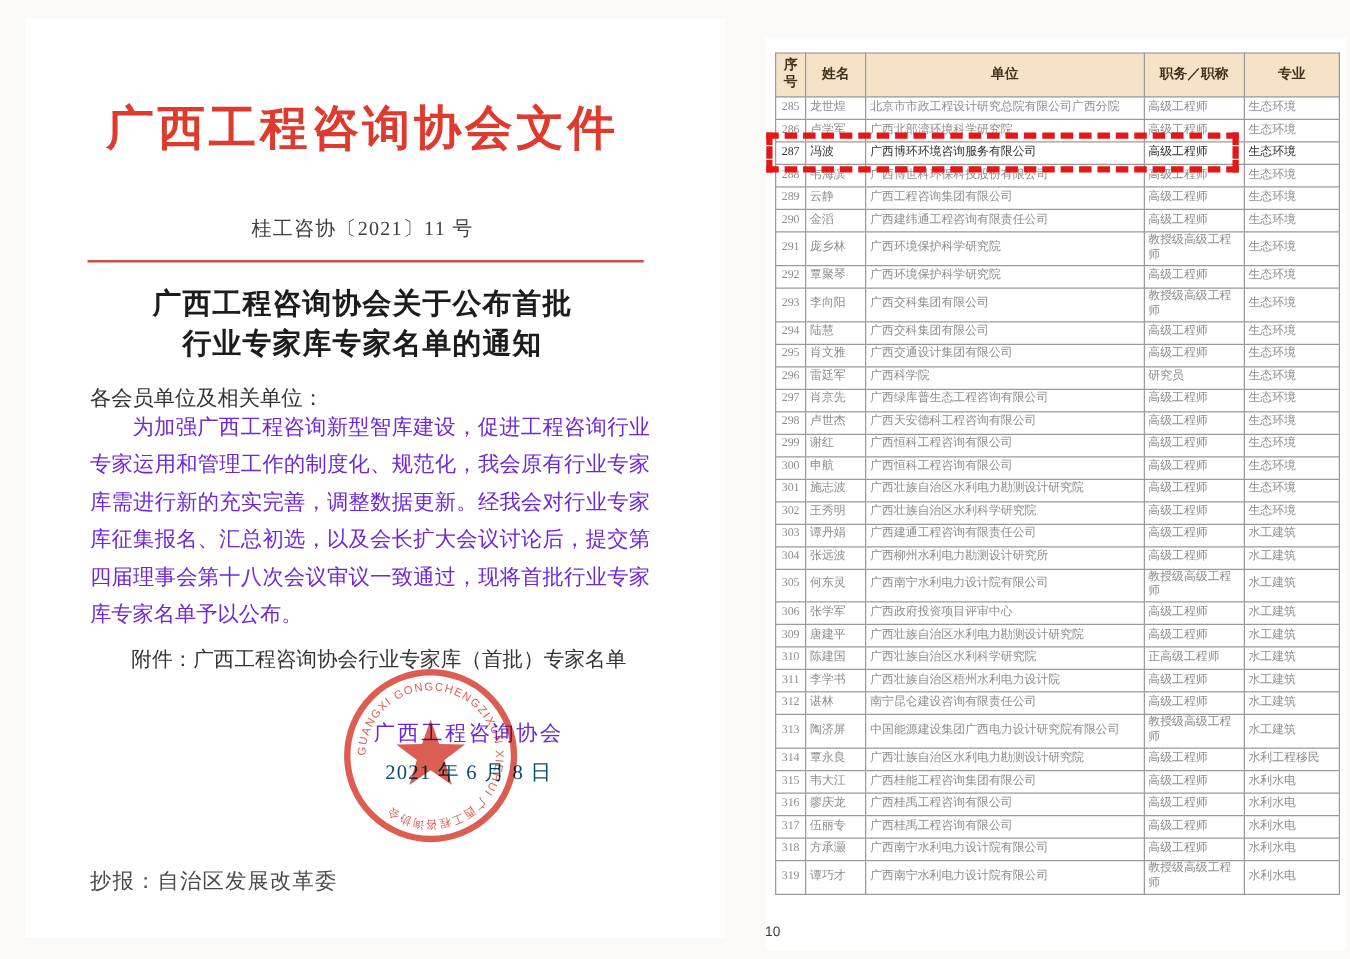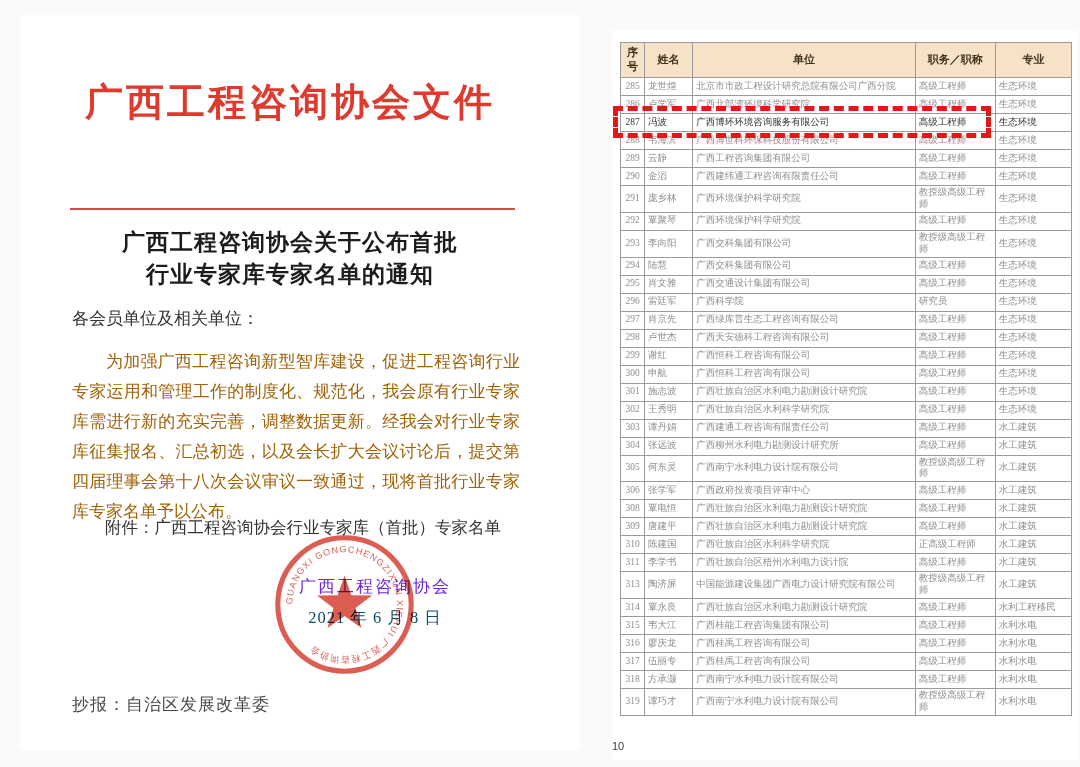--- a/index.html
+++ b/index.html
@@ -17,22 +17,22 @@
     font-family:Liberation Sans, sans-serif;
   }
   .doc-number{position:absolute;left:35px;top:158px;width:470px;text-align:center;
     font-size:16px;color:#3d3d3d;letter-spacing:1px;}
   .red-rule{position:absolute;left:50px;top:193px;width:445px;height:2px;background:#cc5044;}
   .doc-title{position:absolute;left:35px;width:470px;text-align:center;
     font-size:23px;font-weight:bold;color:#1c1c1c;letter-spacing:1px;}
   #title1{top:212px;} #title2{top:244px;}
   .salutation{position:absolute;left:52px;top:292px;font-size:17px;color:#333;}
   .body-par{
-    position:absolute;left:52px;top:332px;width:448px;margin:0;
-    font-size:17px;line-height:30px;color:#a16207;text-indent:2em;text-align:justify;
+    position:absolute;left:52px;top:312px;width:448px;margin:0;
+    font-size:17px;line-height:30px;color:#6d28d9;text-indent:2em;text-align:justify;
   }
   .attachment{position:absolute;left:52px;top:502px;width:460px;font-size:16.5px;color:#333;text-indent:2em;}
   .sig-org{position:absolute;left:240px;top:560px;width:230px;text-align:center;font-size:17px;color:#6d28d9;letter-spacing:2px;}
   .sig-date{position:absolute;left:240px;top:592px;width:230px;text-align:center;font-size:16.5px;color:#0c4a6e;letter-spacing:1px;}
   .seal{position:absolute;left:252px;top:517px;width:145px;height:145px;opacity:.82;mix-blend-mode:multiply;pointer-events:none;}
   .copy-to{position:absolute;left:52px;top:678px;font-size:17px;color:#4a4a4a;letter-spacing:1px;}
   
   #right-page{left:612px;top:30px;width:465px;height:730px;}
   .table-wrap{position:relative;margin:12px 0 0 8px;width:364px;}
   table.experts{border-collapse:collapse;width:452px;table-layout:fixed;
@@ -57,20 +57,21 @@
     pointer-events:none;z-index:5;
   }
   .page-num{position:absolute;left:0;bottom:8px;width:100%;
     font-size:11px;color:#3c3c3c;font-family:"Liberation Sans",sans-serif;}
 </style>
 </head>
 <body>
 
 <div class="page" id="left-page">
   <div class="org-header">广西工程咨询协会文件</div>
+  <div class="doc-number">桂工咨协〔2021〕11 号</div>
   <div class="red-rule"></div>
   <div class="doc-title" id="title1">广西工程咨询协会关于公布首批</div>
   <div class="doc-title" id="title2">行业专家库专家名单的通知</div>
   <div class="salutation">各会员单位及相关单位：</div>
   <p class="body-par">为加强广西工程咨询新型智库建设，促进工程咨询行业专家运用和管理工作的制度化、规范化，我会原有行业专家库需进行新的充实完善，调整数据更新。经我会对行业专家库征集报名、汇总初选，以及会长扩大会议讨论后，提交第四届理事会第十八次会议审议一致通过，现将首批行业专家库专家名单予以公布。</p>
   <div class="attachment">附件：广西工程咨询协会行业专家库（首批）专家名单</div>
 
   <div class="sig-org">广西工程咨询协会</div>
   <div class="sig-date">2021 年 6 月 8 日</div>
 
@@ -254,44 +255,44 @@
             <td class="c-major">水工建筑</td>
           </tr>
           <tr class="blurred">
             <td class="c-n">306</td>
             <td class="c-name">张学军</td>
             <td class="c-unit">广西政府投资项目评审中心</td>
             <td class="c-title">高级工程师</td>
             <td class="c-major">水工建筑</td>
           </tr>
           <tr class="blurred">
-            <td class="c-n">308</td>
-            <td class="c-name">覃电恒</td>
-            <td class="c-unit">广西壮族自治区水利电力勘测设计研究院</td>
-            <td class="c-title">高级工程师</td>
-            <td class="c-major">水工建筑</td>
-          </tr>
-          <tr class="blurred">
             <td class="c-n">309</td>
             <td class="c-name">唐建平</td>
             <td class="c-unit">广西壮族自治区水利电力勘测设计研究院</td>
             <td class="c-title">高级工程师</td>
             <td class="c-major">水工建筑</td>
           </tr>
           <tr class="blurred">
             <td class="c-n">310</td>
             <td class="c-name">陈建国</td>
             <td class="c-unit">广西壮族自治区水利科学研究院</td>
             <td class="c-title">正高级工程师</td>
             <td class="c-major">水工建筑</td>
           </tr>
           <tr class="blurred">
             <td class="c-n">311</td>
             <td class="c-name">李学书</td>
             <td class="c-unit">广西壮族自治区梧州水利电力设计院</td>
+            <td class="c-title">高级工程师</td>
+            <td class="c-major">水工建筑</td>
+          </tr>
+          <tr class="blurred">
+            <td class="c-n">312</td>
+            <td class="c-name">谌林</td>
+            <td class="c-unit">南宁昆仑建设咨询有限责任公司</td>
             <td class="c-title">高级工程师</td>
             <td class="c-major">水工建筑</td>
           </tr>
           <tr class="blurred">
             <td class="c-n">313</td>
             <td class="c-name">陶济屏</td>
             <td class="c-unit">中国能源建设集团广西电力设计研究院有限公司</td>
             <td class="c-title">教授级高级工程师</td>
             <td class="c-major">水工建筑</td>
           </tr>

